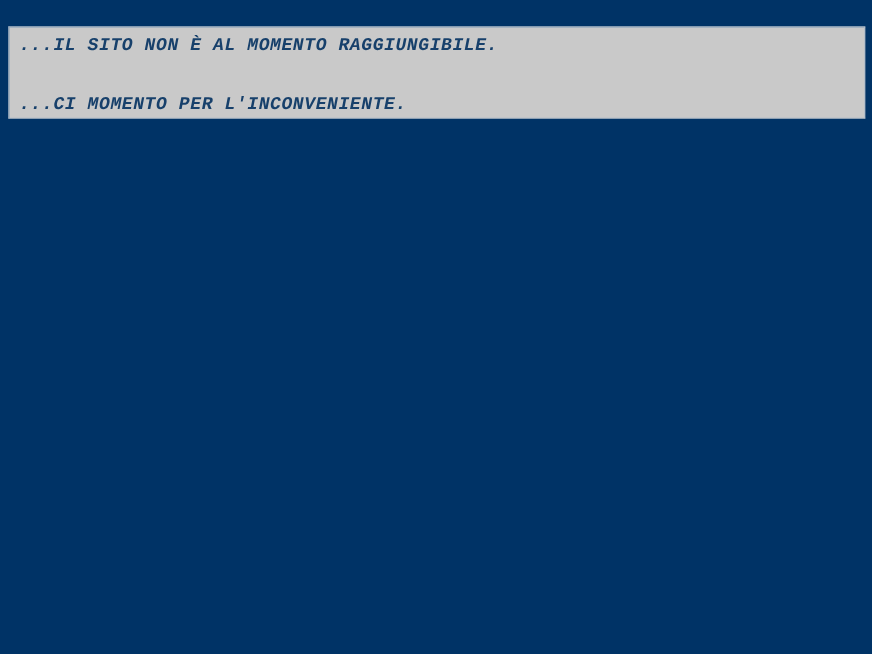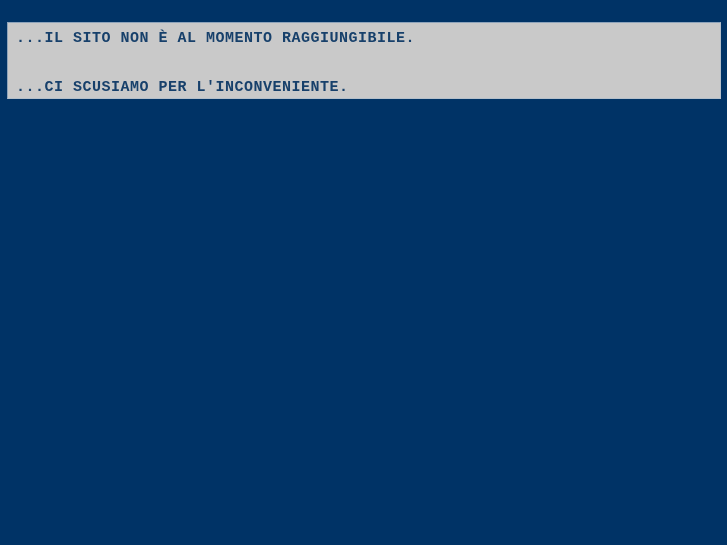--- a/index.html
+++ b/index.html
@@ -42,20 +42,21 @@
   .notice-line {
     position: absolute;
     left: 8px;
     color: #17406b;
     font-family: "Liberation Mono", "DejaVu Sans Mono", monospace;
     font-size: 15px;
     font-weight: bold;
     letter-spacing: 0.5px;
     white-space: pre;
     line-height: 18px;
+    font-style: italic;
   }
 
   #notice-line-1 { top: 7px; }
   #notice-line-2 { top: 56px; }
 
   
   #page-body-fill {
     position: absolute;
     left: 0;
     top: 99px;
@@ -64,18 +65,18 @@
     background: #003366;
   }
 </style>
 </head>
 <body>
 
 <div id="page-root">
 
   <div id="notice-panel">
     <div class="notice-line" id="notice-line-1">...IL SITO NON È AL MOMENTO RAGGIUNGIBILE.</div>
-    <div class="notice-line" id="notice-line-2">...CI SCUSIAMO PER L'INCONVENIENTE.</div>
+    <div class="notice-line" id="notice-line-2">...CI MOMENTO PER L'INCONVENIENTE.</div>
   </div>
 
   <div id="page-body-fill"></div>
 
 </div>
 
 </body></html>

